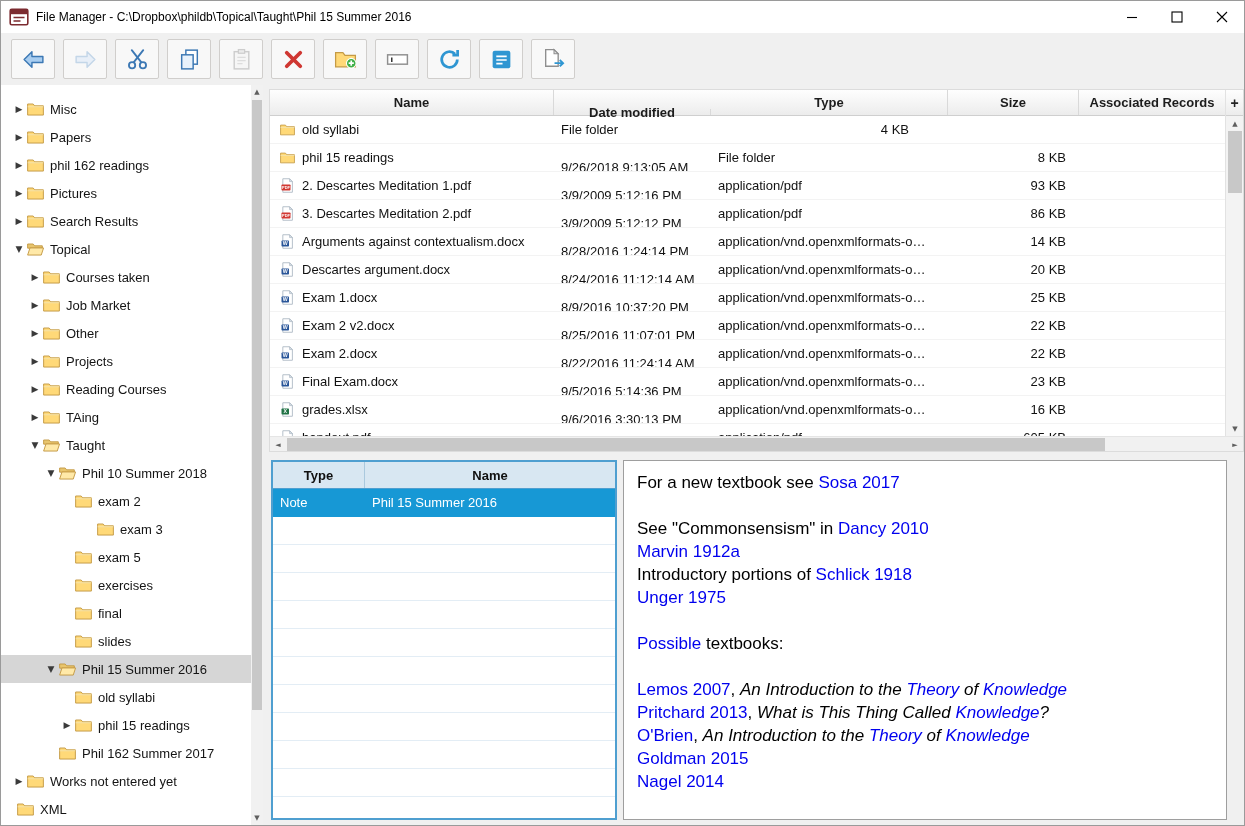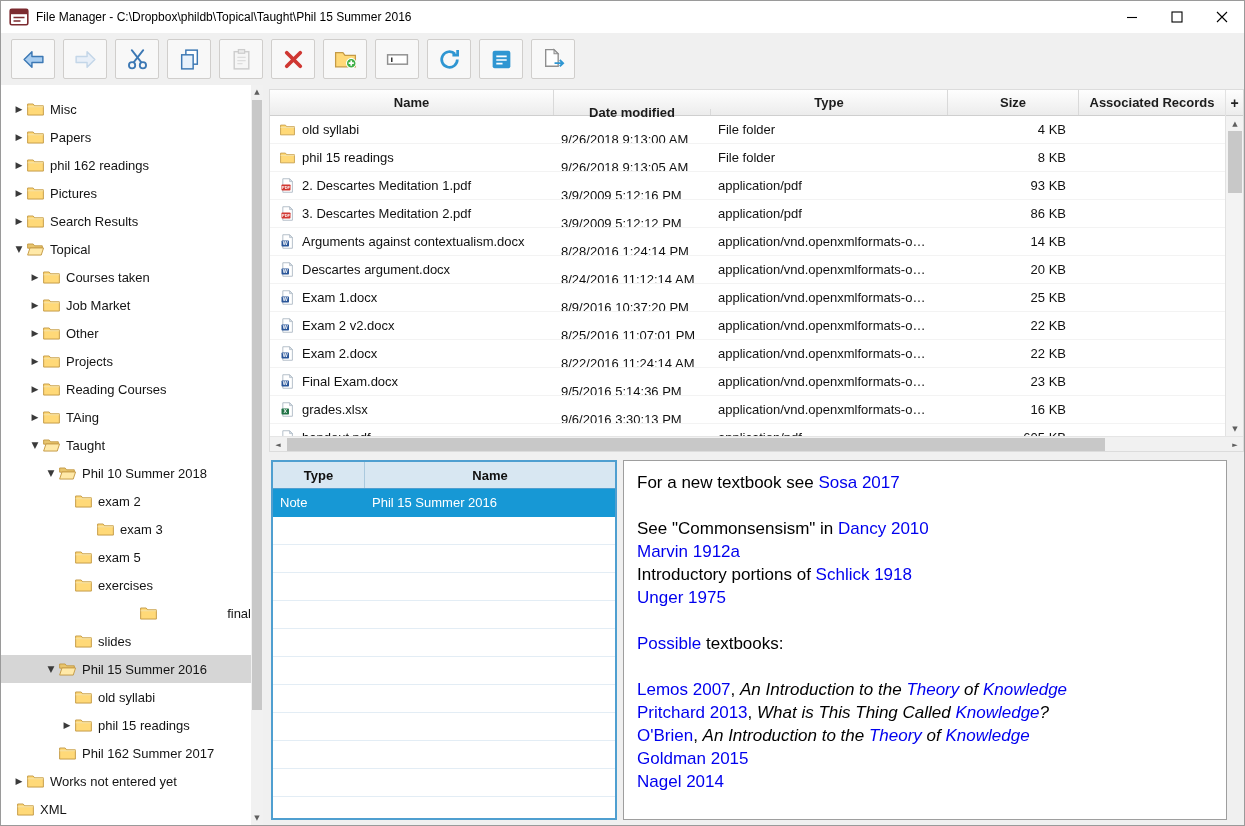--- a/index.html
+++ b/index.html
@@ -390,21 +390,21 @@
           <div class="tree-row" style="padding-left: 58px;">
             <span class="expander"></span>
             <span class="tree-folder">
               <svg viewBox="0 0 16 13">
                 <path d="M0.6 1.8 h5.2 l1.4 1.7 h8.2 v8.7 h-14.8 z" fill="#ffd978" stroke="#c49a45" stroke-width="0.9"></path>
                 <path d="M0.6 4.4 h14.8" stroke="#f3e3ae" stroke-width="0.9"></path>
               </svg>
             </span>
             <span class="tree-label">exercises</span>
           </div>
-          <div class="tree-row" style="padding-left: 58px; justify-content: space-between;">
+          <div class="tree-row" style="padding-left: 58px;">
             <span class="expander"></span>
             <span class="tree-folder">
               <svg viewBox="0 0 16 13">
                 <path d="M0.6 1.8 h5.2 l1.4 1.7 h8.2 v8.7 h-14.8 z" fill="#ffd978" stroke="#c49a45" stroke-width="0.9"></path>
                 <path d="M0.6 4.4 h14.8" stroke="#f3e3ae" stroke-width="0.9"></path>
               </svg>
             </span>
             <span class="tree-label">final</span>
           </div>
           <div class="tree-row" style="padding-left: 58px;">
@@ -500,21 +500,20 @@
                 <div class="fl-row">
                   <div class="fl-cell c0">
                     <span class="file-icon">
                       <svg viewBox="0 0 16 13">
                         <path d="M0.6 1.8 h5.2 l1.4 1.7 h8.2 v8.7 h-14.8 z" fill="#ffd978" stroke="#c49a45" stroke-width="0.9"></path>
                         <path d="M0.6 4.4 h14.8" stroke="#f3e3ae" stroke-width="0.9"></path>
                       </svg>
                     </span>
                     <span>old syllabi</span>
                   </div>
-                  <div class="fl-cell c1">9/26/2018 9:13:00 AM</div>
                   <div class="fl-cell c2">File folder</div>
                   <div class="fl-cell c3">4 KB</div>
                   <div class="fl-cell c4"></div>
                 </div>
                 <div class="fl-row">
                   <div class="fl-cell c0">
                     <span class="file-icon">
                       <svg viewBox="0 0 16 13">
                         <path d="M0.6 1.8 h5.2 l1.4 1.7 h8.2 v8.7 h-14.8 z" fill="#ffd978" stroke="#c49a45" stroke-width="0.9"></path>
                         <path d="M0.6 4.4 h14.8" stroke="#f3e3ae" stroke-width="0.9"></path>

